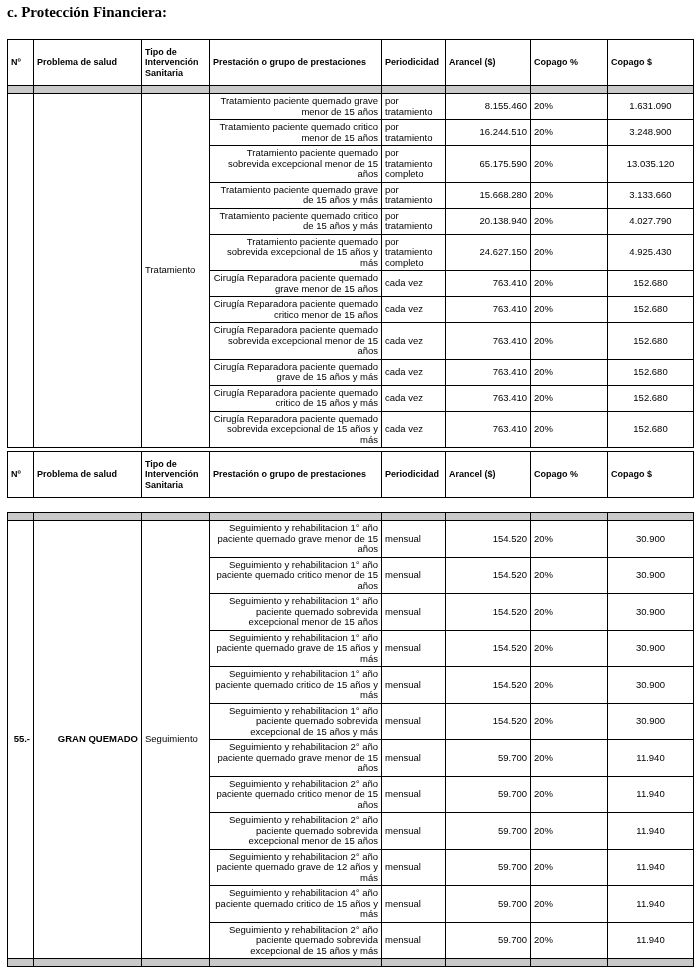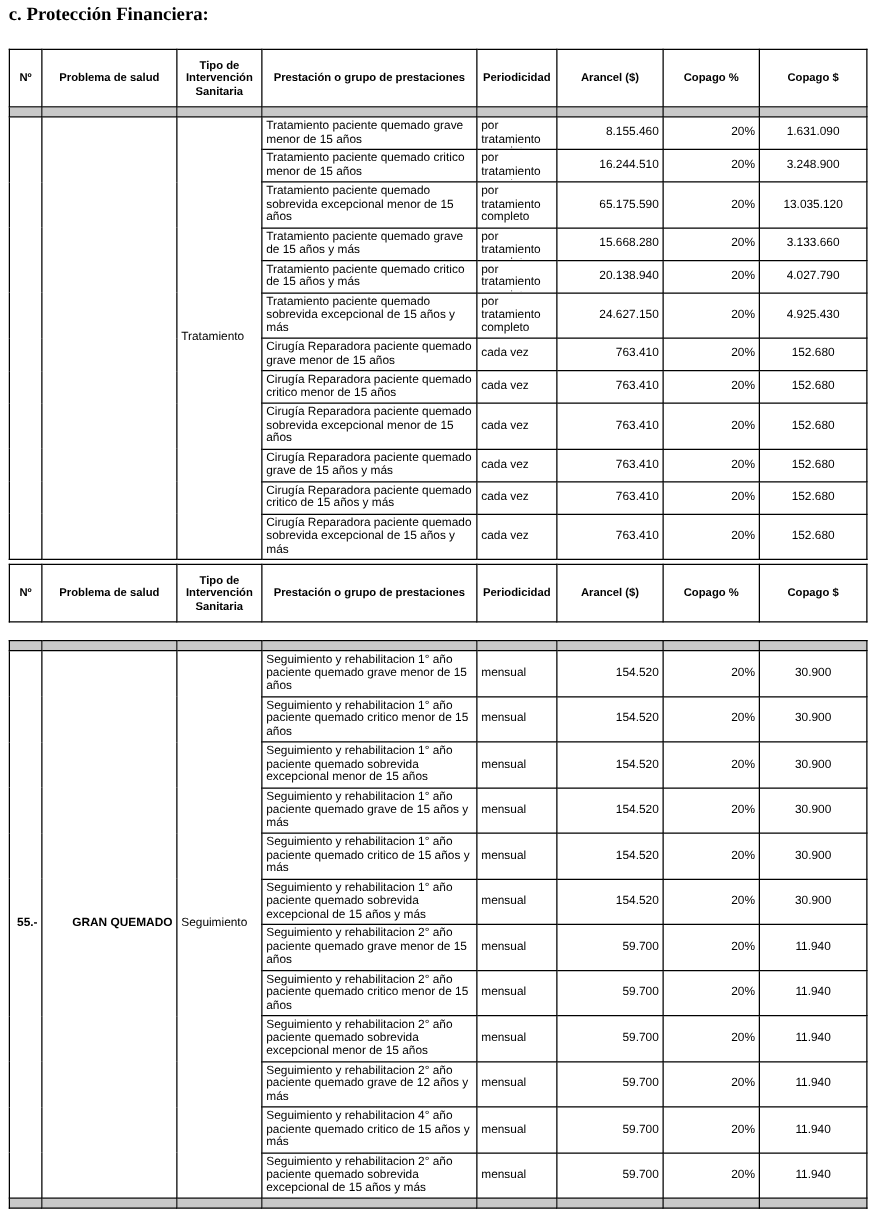--- a/index.html
+++ b/index.html
@@ -36,41 +36,41 @@
     font-size: 9.5px;
     line-height: 10.5px;
     padding: 2px 3px;
     vertical-align: middle;
     overflow: hidden;
     word-wrap: break-word;
   }
   table.ges th {
     font-size: 9px;
     font-weight: bold;
-    text-align: center;
+    text-align: left;
     height: 46px;
     vertical-align: middle;
   }
   tr.sep td {
     height: 8px;
     padding: 0;
     background: var(--sep-color, #c9c9c9);
   }
   .t3 td { padding-top: 3px; padding-bottom: 3px; }
   .t3 tr.sep td { padding: 0; }
-  td.prest { text-align: left; }
+  td.prest { text-align: right; }
   td.peri  { text-align: left; position: relative; }
   td.peri .clip {
     position: absolute;
     top: 2px; left: 3px; right: 1px; bottom: 1px;
     overflow: hidden;
     line-height: 10.5px;
   }
   td.arancel { text-align: right; padding-right: 15px; }
-  td.pct     { text-align: right; }
+  td.pct     { text-align: left; }
   td.copago  { text-align: center; padding-right: 15px; }
   td.numcell  { text-align: right; vertical-align: top; padding-top: 25px; font-weight: bold; }
   td.probcell { text-align: right; vertical-align: top; padding-top: 25px; font-weight: bold; }
   td.tipocell { text-align: left; vertical-align: middle; }
   table.t2 { margin-top: 3px; }
   table.t3 { margin-top: 14px; }
 </style>
 </head>
 <body>
 

